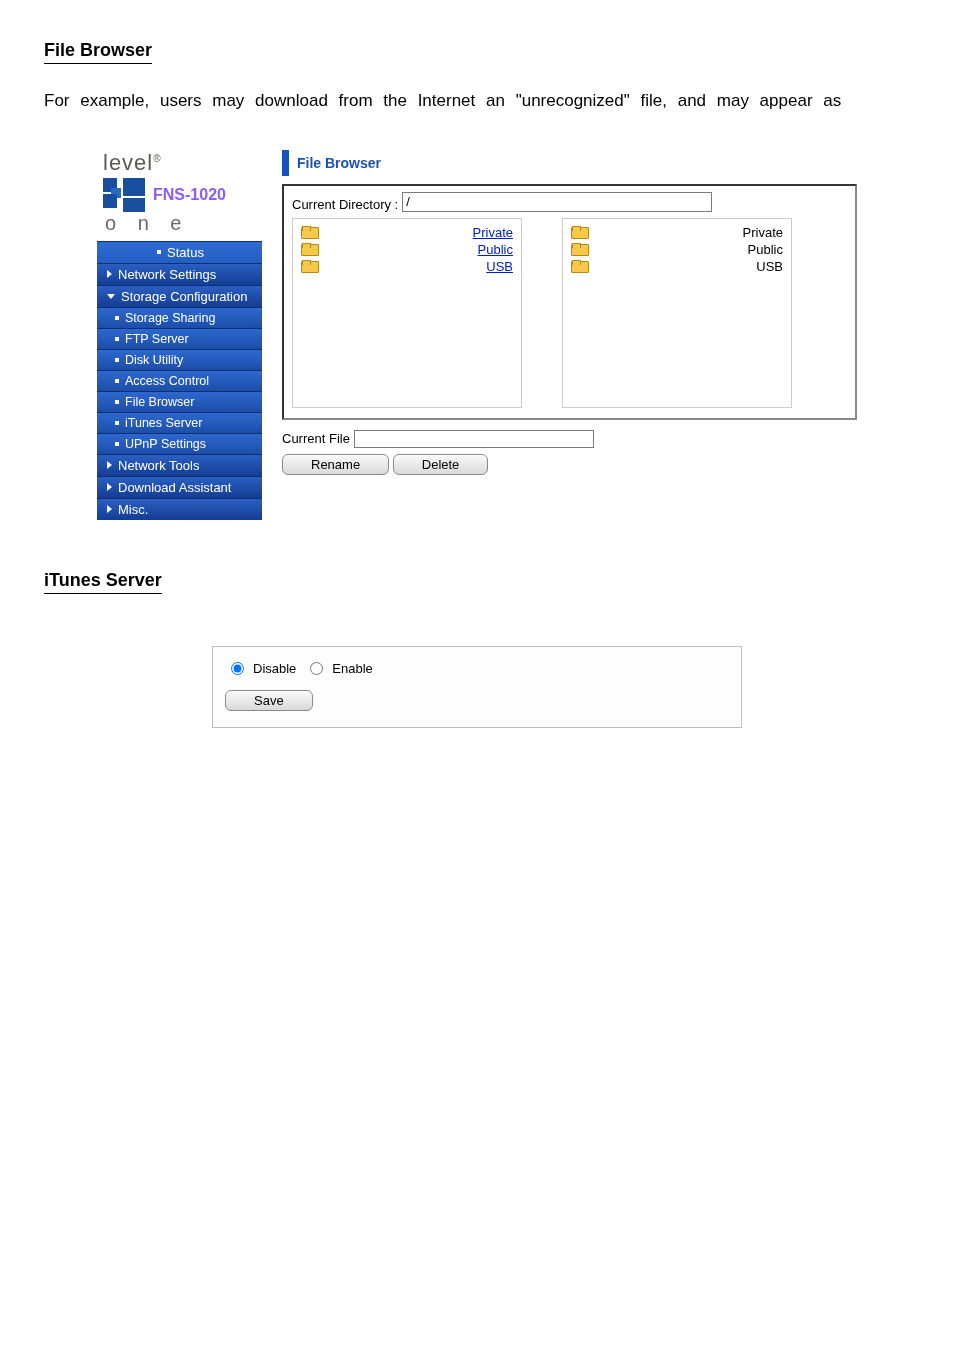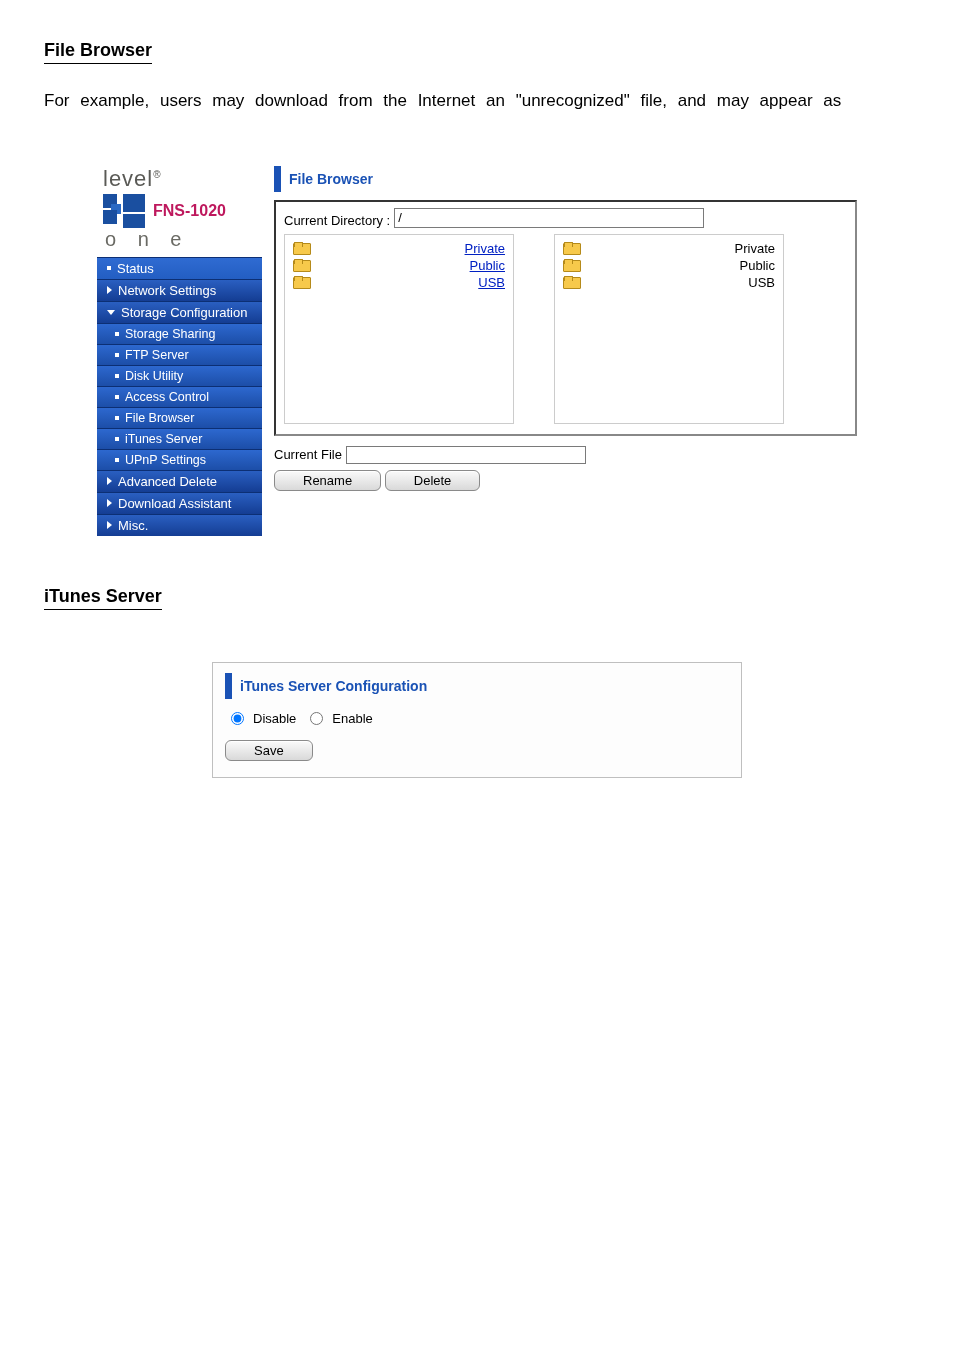--- a/index.html
+++ b/index.html
@@ -15,58 +15,60 @@
   }
 
   .body-para {
     font-size: 17px; line-height: 1.5; color: #000;
     text-align: justify; margin-bottom: 12px;
     word-spacing: 6px;
   }
 
   
   .shot1 {
-    margin: 52px auto 50px auto;
+    margin: 36px auto 50px auto;
     width: 760px;
     display: flex;
     align-items: flex-start;
     font-size: 13px;
+    gap: 8px;
   }
   .shot1 .left-col { width: 165px; }
   .shot1 .right-col { flex: 1; padding-left: 12px; }
 
   
   .logo-wrap { padding: 0 6px 6px 6px; }
   .logo-level { font-family: Arial; font-size: 22px; color: #5a5a56; letter-spacing: 1px; }
   .logo-level sup { font-size: 10px; vertical-align: super; }
   .logo-row { display: flex; align-items: flex-start; gap: 6px; margin-top: 2px; }
   .logo-squares {
     width: 44px; height: 34px; position: relative;
   }
   .logo-squares .sq { position: absolute; background:#1a4fa0; }
   .logo-squares .sq.a { left:0; top:0; width:14px; height:14px; }
   .logo-squares .sq.b { left:8px; top:10px; width:10px; height:10px; background:#2a69c4;}
   .logo-squares .sq.c { left:20px; top:0; width:22px; height:18px; }
   .logo-squares .sq.d { left:0; top:16px; width:14px; height:14px; }
   .logo-squares .sq.e { left:20px; top:20px; width:22px; height:14px; }
-  .logo-fns { font-size: 16px; font-weight: bold; color:#be185d; padding-top:8px; }
+  .logo-fns { font-size: 16px; font-weight: bold; color:#8b5cf6; padding-top:8px; }
   .logo-one { font-family: Arial; font-size: 20px; color:#6a6a64; letter-spacing: 8px; padding-left:2px; }
 
   
   .nav { width: 165px; font-size: 13px; color:#fff; }
   .nav .item {
     background: #1846a0;
     background: linear-gradient(#2a5fc1,#143d93);
     border-top: 1px solid #0c2f74;
     padding: 3px 8px 3px 10px; min-height: 20px;
     display: flex; align-items: center; gap: 6px;
     cursor: pointer;
   }
   .nav .item.sel {
     background: linear-gradient(#2f6bd2,#235ec2);
+    justify-content: center;
   }
   .nav .item.sub {
     background: linear-gradient(#2d68cf,#1c4ea8);
     padding-left: 18px; font-size: 12.5px;
   }
   .nav .tri { width:0;height:0;border-top:4px solid transparent;border-bottom:4px solid transparent;border-left:5px solid #fff; display:inline-block; }
   .nav .tri.down { border-left:4px solid transparent;border-right:4px solid transparent;border-top:5px solid #fff; border-bottom:none; }
   .nav .dot { width:4px; height:4px; background:#fff; display:inline-block; }
 
   
@@ -191,21 +193,21 @@
       <div class="item sub">
             <span class="dot"></span>
             <span>iTunes Server</span>
           </div>
       <div class="item sub">
             <span class="dot"></span>
             <span>UPnP Settings</span>
           </div>
       <div class="item">
             <span class="tri"></span>
-            <span>Advanced Delete</span>
+            <span>Network Tools</span>
           </div>
       <div class="item">
             <span class="tri"></span>
             <span>Download Assistant</span>
           </div>
       <div class="item">
             <span class="tri"></span>
             <span>Misc.</span>
           </div>
     </div>
@@ -260,21 +262,20 @@
       <button class="btn">Delete</button>
     </div>
   </div>
 </div>
 
 
 <div class="sec-heading">iTunes Server</div>
 
 
 <div class="shot2">
-  <div class="panel-title">iTunes Server Configuration</div>
   <div class="radio-row">
     <label>
       <input type="radio" name="itunes" checked="" style="">
       <span>Disable</span>
     </label>
     <label>
       <input type="radio" name="itunes" style="">
       <span>Enable</span>
     </label>
   </div>

